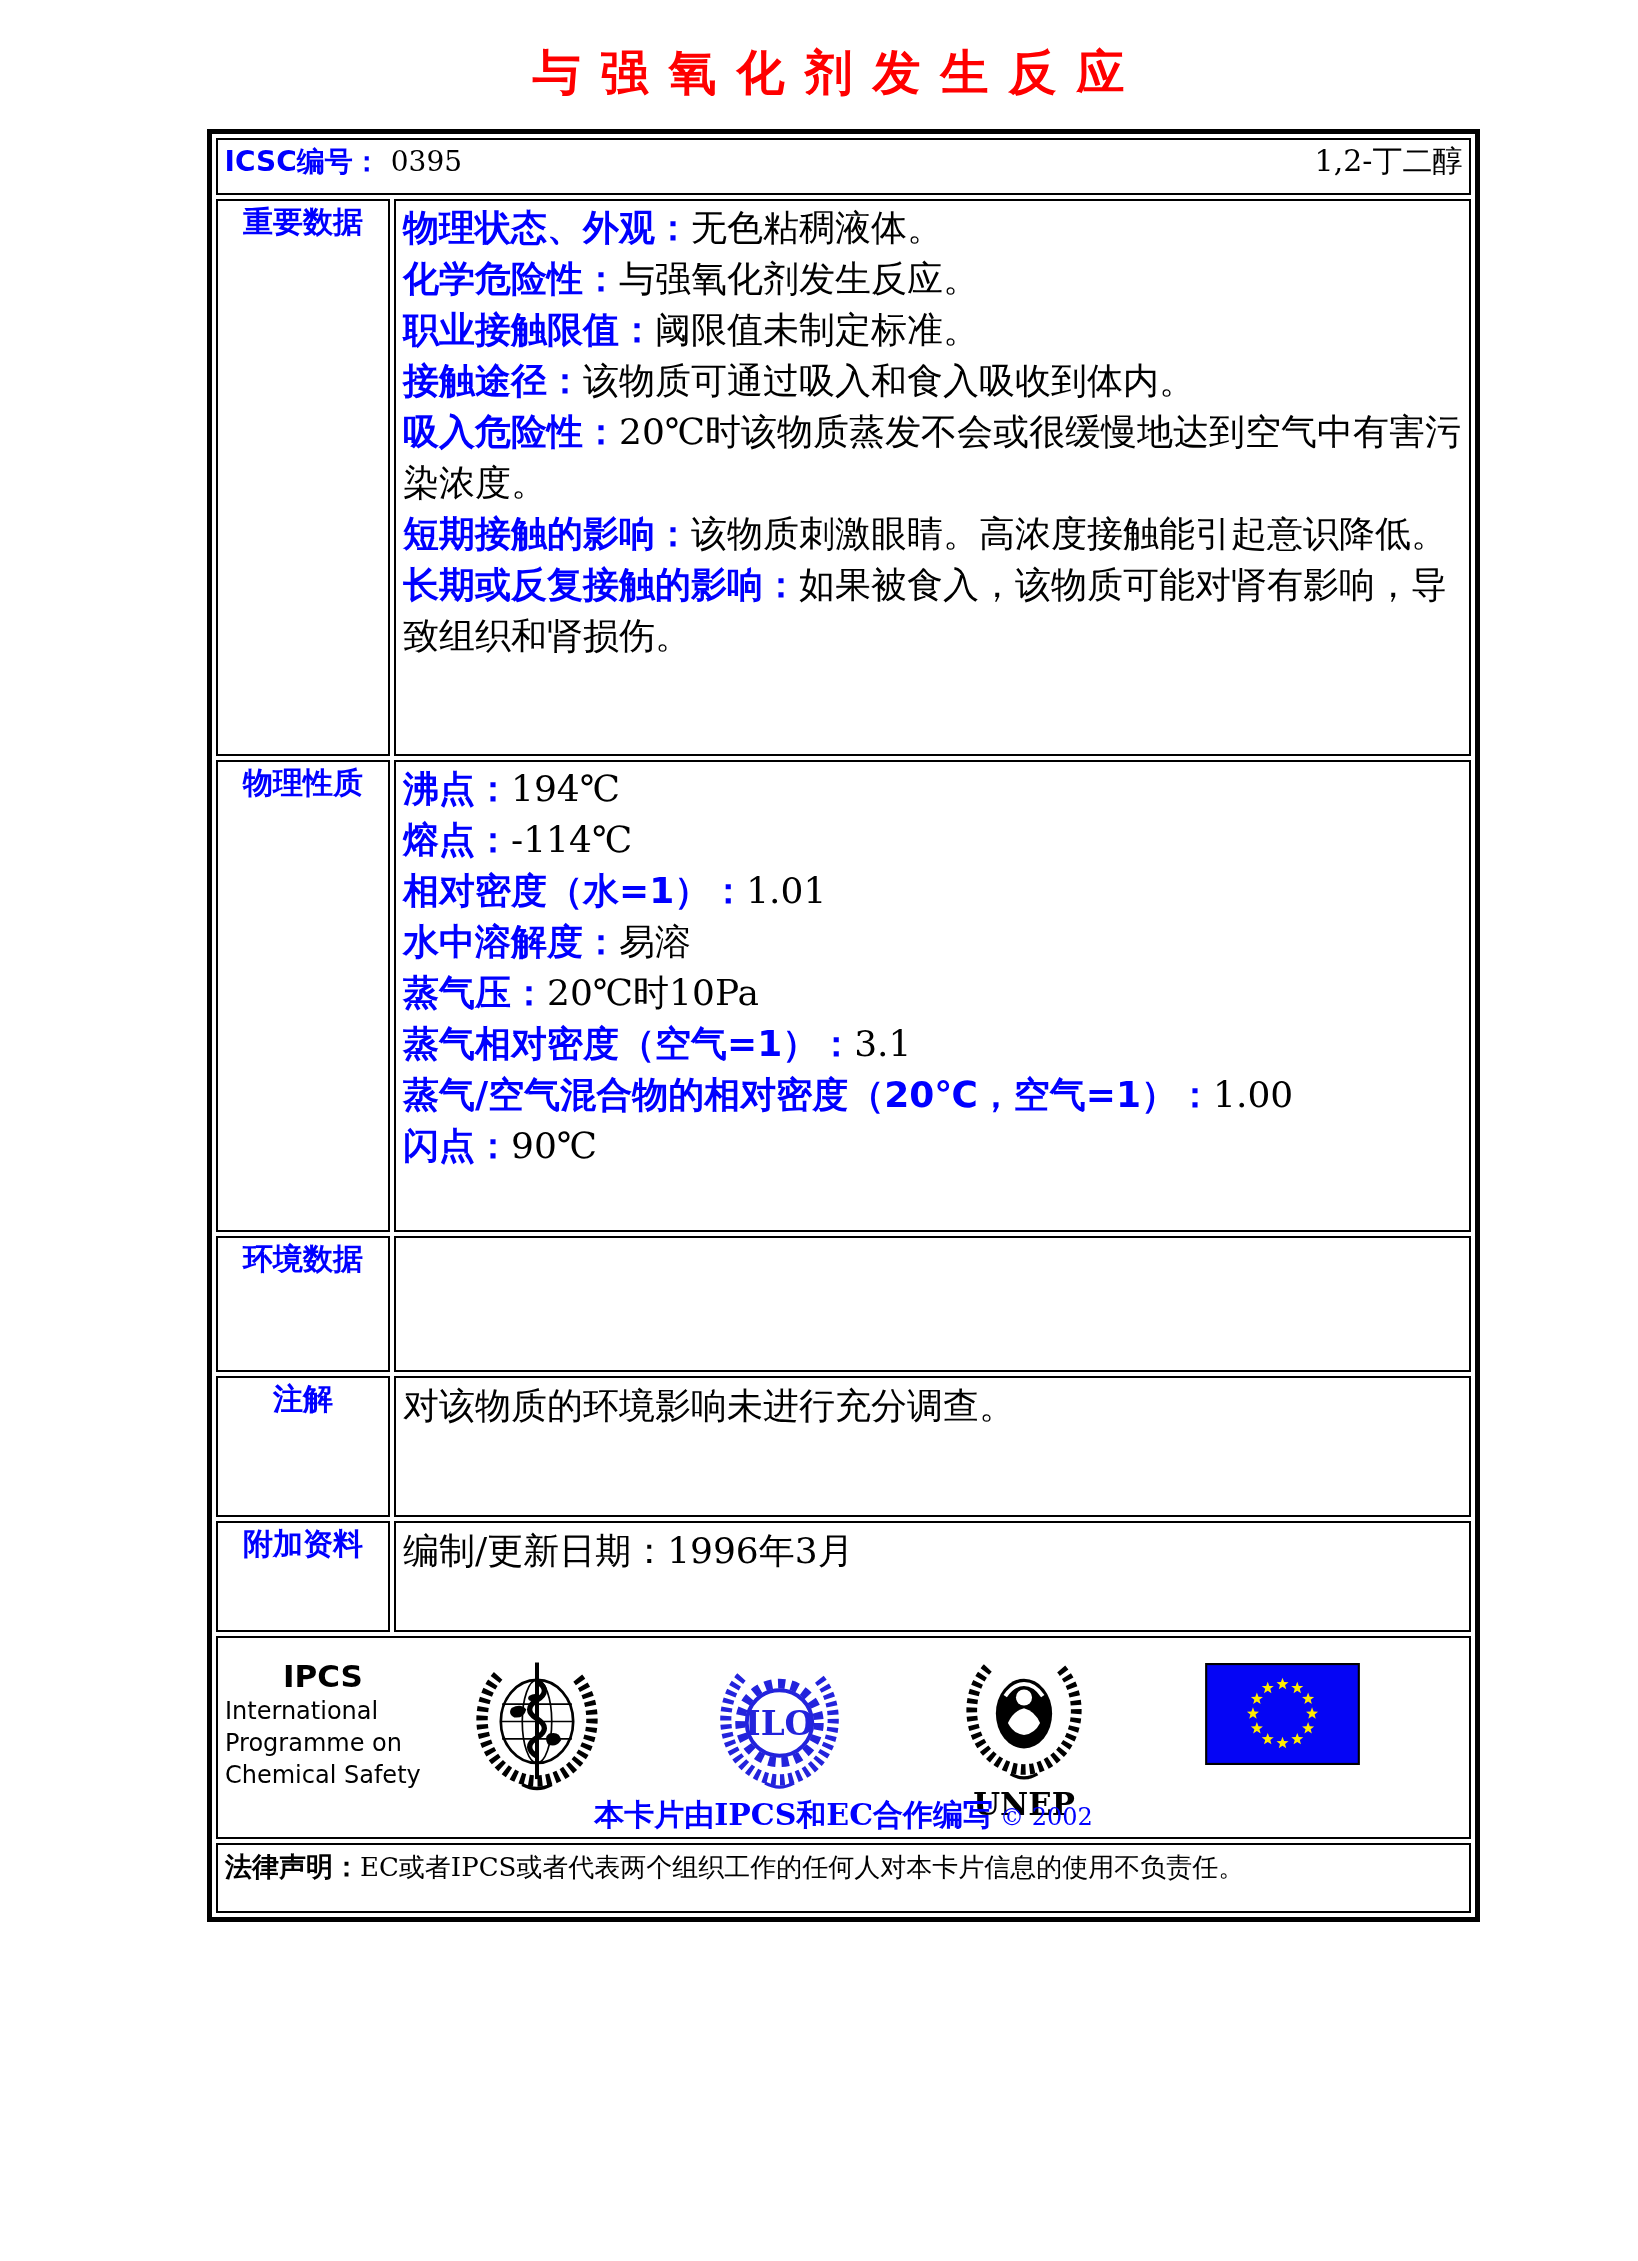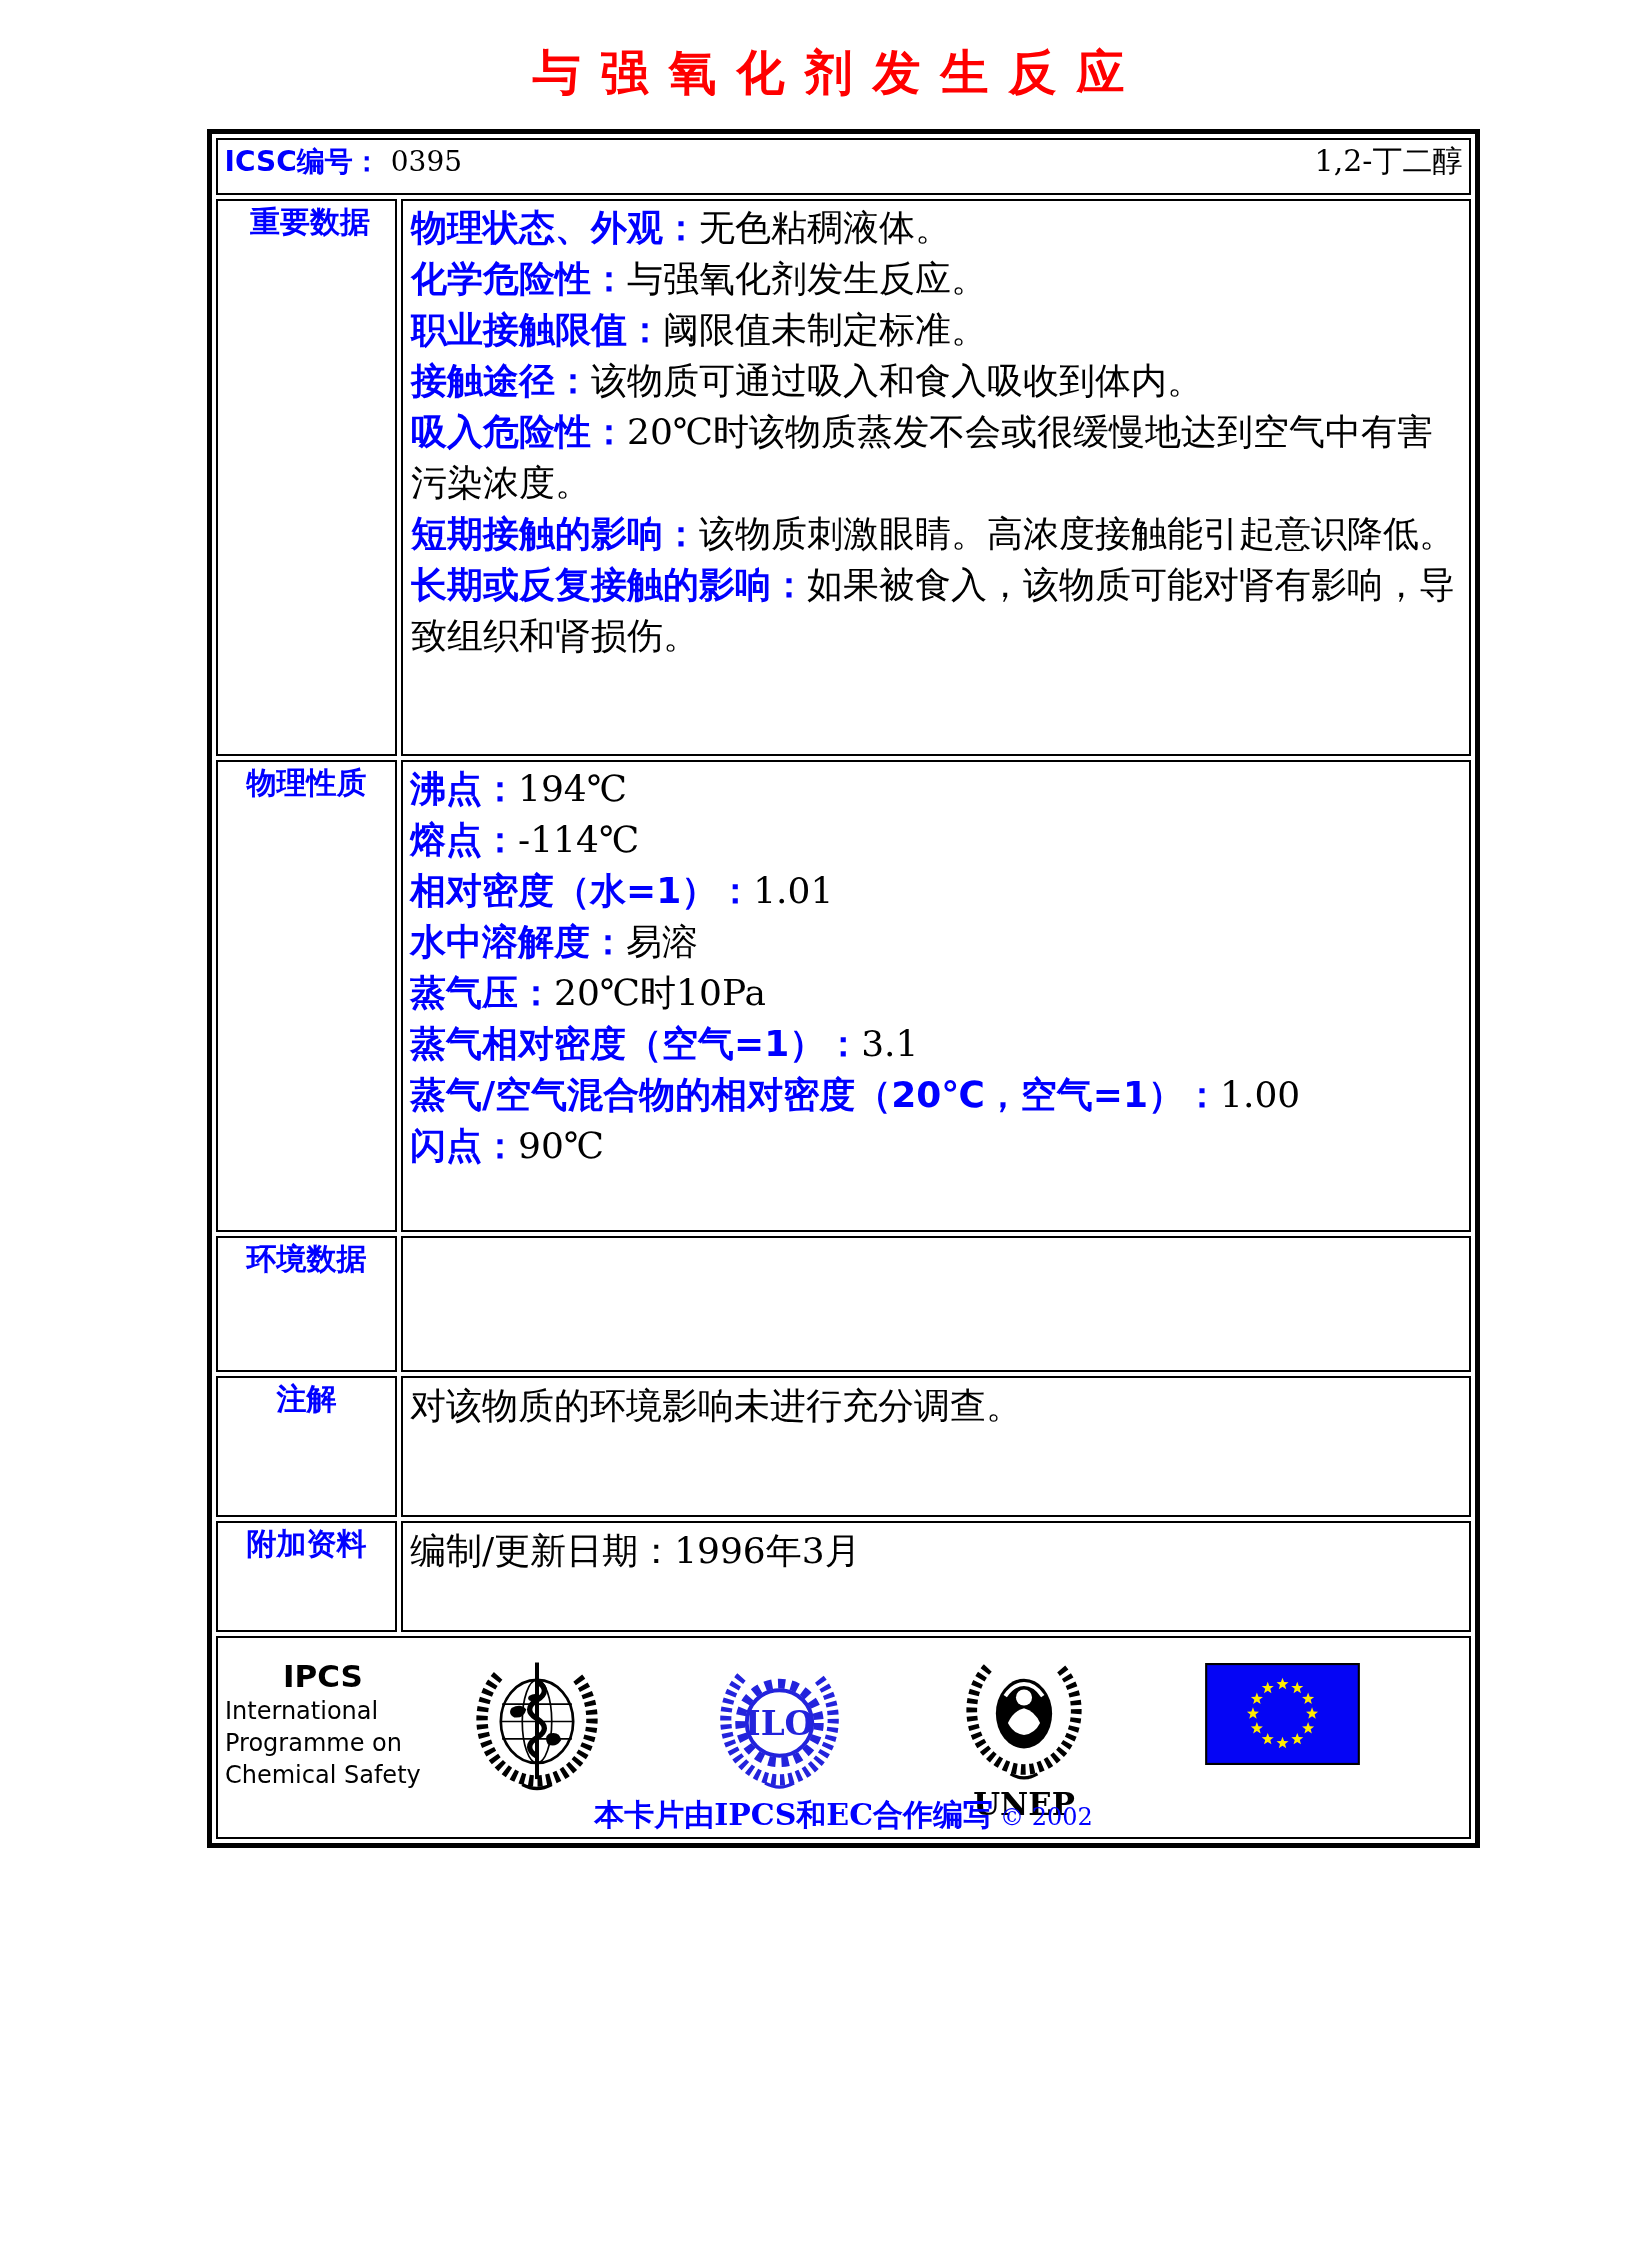--- a/index.html
+++ b/index.html
@@ -14,21 +14,21 @@
   td.hdr{height:51px;vertical-align:middle;}
   .hdr-inner{display:flex;justify-content:space-between;align-items:center;padding:0 5.6px;}
   .hdr-key{font-family:"DejaVu Sans",sans-serif;font-weight:bold;font-size:28px;color:#0000ff;}
   .hdr-num{font-family:"DejaVu Serif",serif;font-size:28px;color:#000;margin-left:10px;}
   .chem-name{font-family:"DejaVu Serif",serif;font-size:30px;color:#000;}
   td.label-cell{width:168px;text-align:center;vertical-align:middle;
         font-family:"DejaVu Sans",sans-serif;font-weight:bold;font-size:30px;color:#0000ff;}
   td.content-cell{padding:1.4px 7px;font-size:36px;line-height:51px;}
   .k{color:#0000ff;font-weight:bold;font-family:"DejaVu Sans",sans-serif;}
   .v{color:#000;font-family:"DejaVu Serif",serif;}
-  td.h-important{height:550px;padding-left:8px;}
+  td.h-important{height:550px;}
   td.h-physical{height:465px;}
   td.h-environment{height:130px;}
   td.h-notes{height:134px;}
   td.h-additional{height:104px;}
   td.logos-cell{height:199px;padding:0;}
   .logos-area{position:relative;width:100%;height:199px;}
   .ipcs-block{position:absolute;left:7px;top:20px;font-family:"DejaVu Sans",sans-serif;color:#000;}
   .ipcs-title{font-weight:bold;font-size:31px;line-height:37px;text-align:center;}
   .ipcs-line{font-size:24px;line-height:32px;}
   .logo{position:absolute;}
@@ -199,18 +199,23 @@
             </div>
 
             <div class="footer-caption">
               <span>本卡片由IPCS和EC合作编写</span><span class="footer-copyright">© 2002</span>
             </div>
 
           </div>
         </td>
       </tr>
 
+      <tr>
+        <td class="legal-cell" colspan="2">
+          <span class="legal-label">法律声明：</span><span class="legal-text">EC或者IPCS或者代表两个组织工作的任何人对本卡片信息的使用不负责任。</span>
+        </td>
+      </tr>
 
     </tbody>
       </table>
   </div>
 </div>
 
 
 </body></html>

